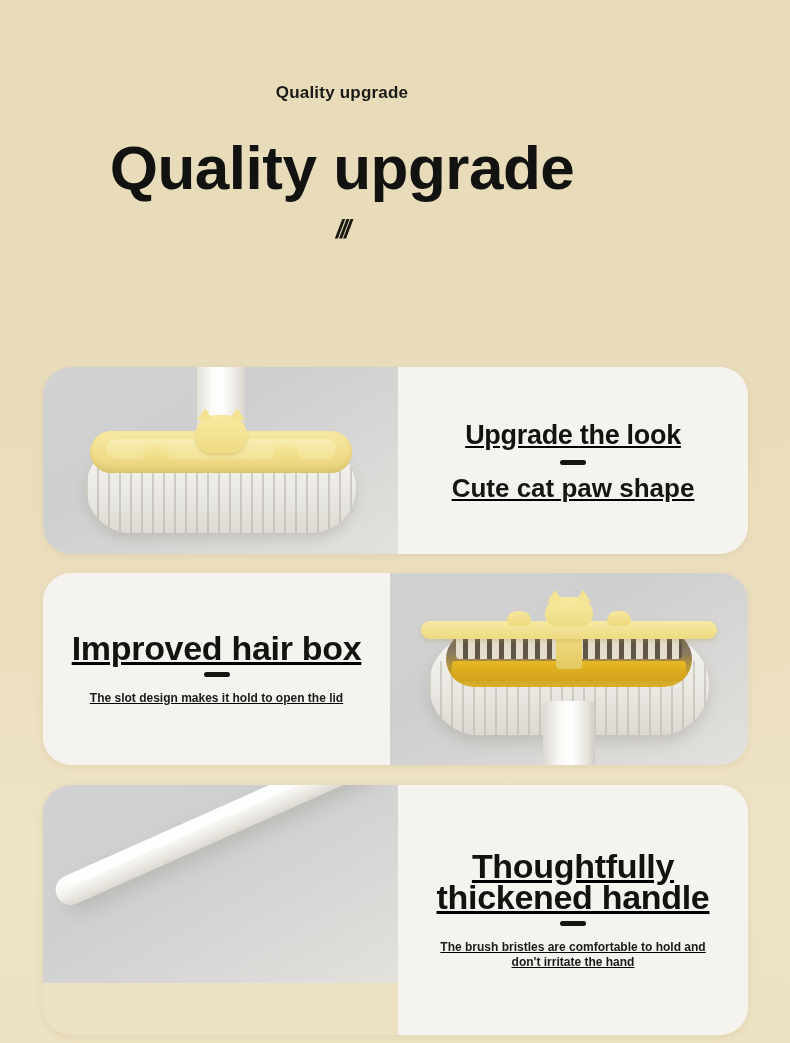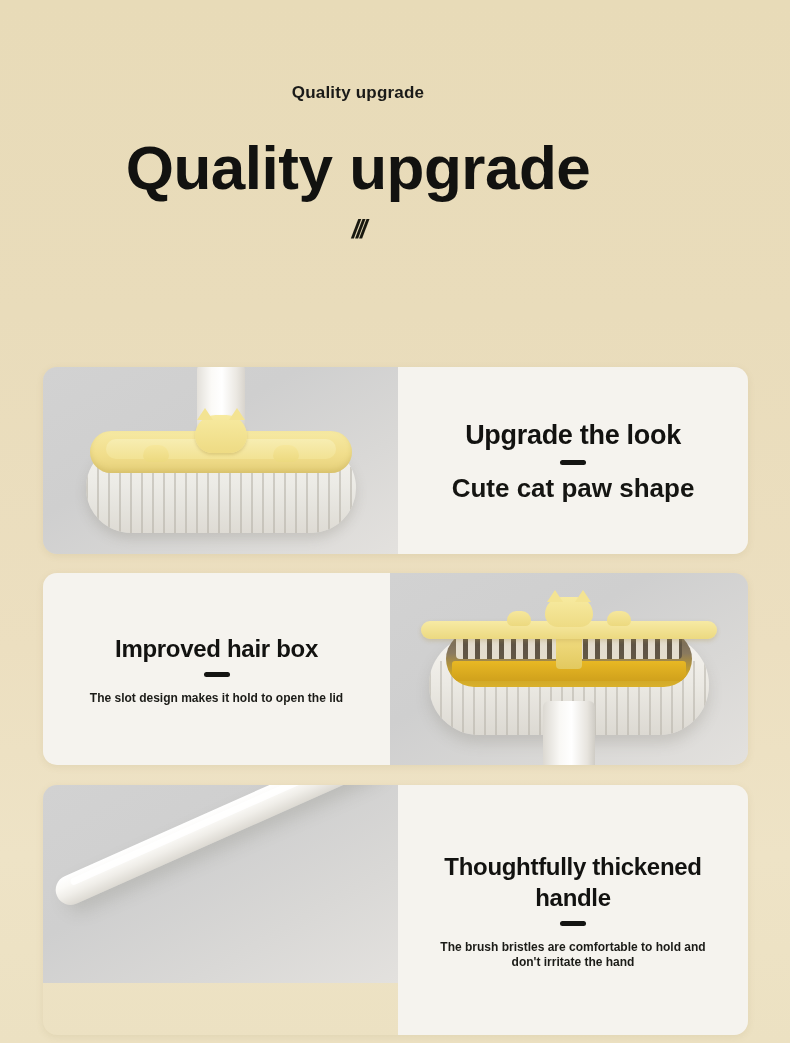--- a/index.html
+++ b/index.html
@@ -20,21 +20,20 @@
     height: 1043px;
   }
 
   
   .header {
     position: absolute;
     left: 0;
     top: 0;
     width: 684px;
     text-align: center;
-    padding-left: 16px;
   }
   .eyebrow {
     margin-top: 83px;
     font-size: 17px;
     font-weight: bold;
     color: #1a1a18;
     letter-spacing: 0.2px;
   }
   .headline {
     margin-top: 33px;
@@ -51,24 +50,25 @@
     font-style: italic;
     color: #18180f;
     letter-spacing: -3px;
   }
 
   
   .card {
     position: absolute;
     left: 43px;
     width: 705px;
-    border-radius: 14px;
+    border-radius: 28px;
     overflow: hidden;
     display: flex;
     box-shadow: 0 2px 7px rgba(150, 130, 80, 0.13);
+    text-decoration: underline;
   }
   #card-1 { top: 367px;  height: 187px; }
   #card-2 { top: 573px;  height: 192px; }
   #card-3 { top: 785px;  height: 250px; }
 
   .photo {
     position: relative;
     overflow: hidden;
     background: linear-gradient(150deg, #d2d2d2 0%, #cfcfcf 38%, #d9d8d6 70%, #e3e1de 100%);
     flex: 0 0 auto;
@@ -103,21 +103,21 @@
     font-weight: bold;
     color: #151512;
     line-height: 26px;
   }
   .panel .sub-sm {
     font-size: 12px;
     font-weight: bold;
     color: #1b1b17;
     line-height: 15px;
   }
-  .panel.compact .title { font-size: 24px; }
+  .panel.compact .title { font-size: 34px; }
   .panel.compact .rule { margin: 8px 0 14px 0; }
 
   
   #card-1 .photo { width: 355px; height: 187px; }
   #card-1 .panel { width: 350px; }
   
   #card-2 .panel { width: 347px; flex: 0 0 auto; }
   #card-2 .photo { width: 358px; height: 192px; flex: 1 1 auto; }
   
   #card-3 .photo { width: 355px; height: 198px; }

